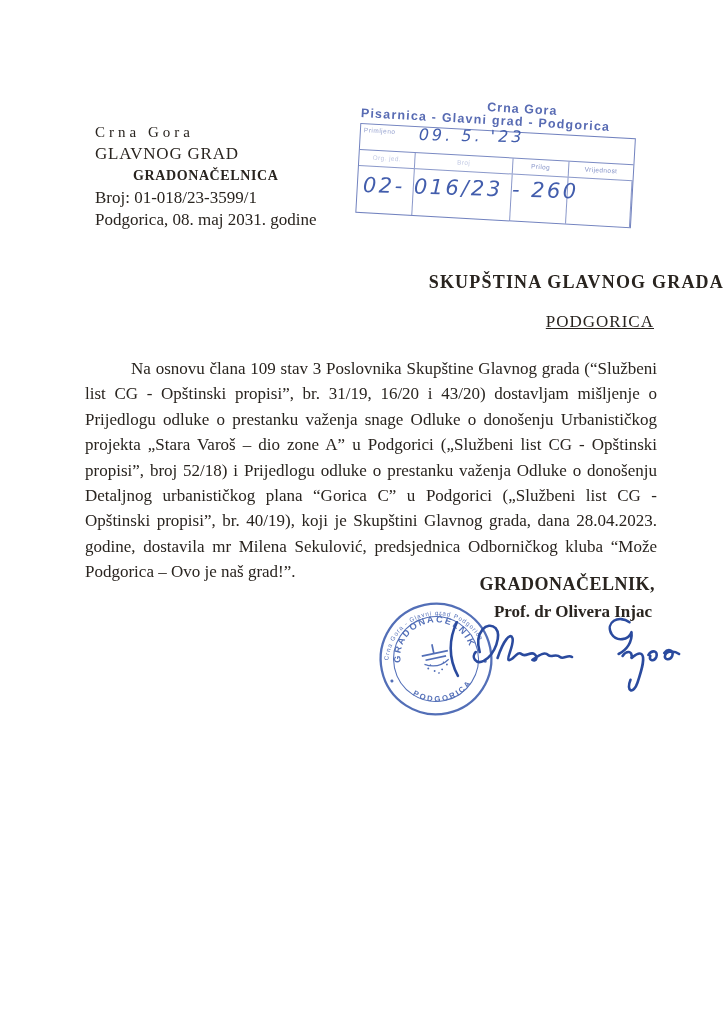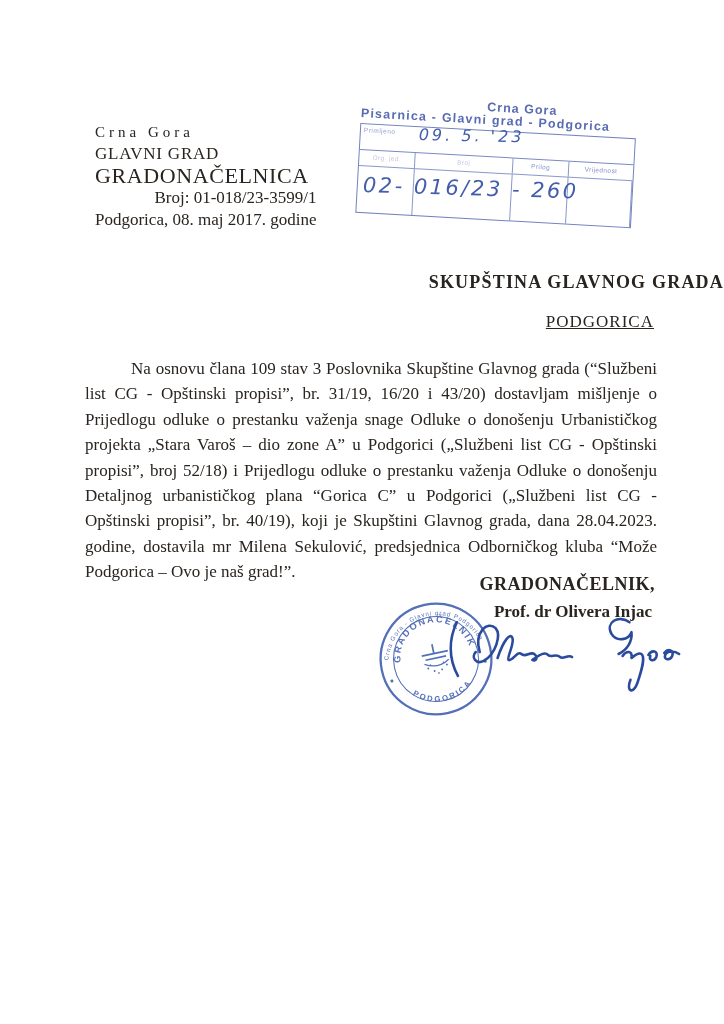--- a/index.html
+++ b/index.html
@@ -9,22 +9,22 @@
     margin:0 auto;
     background:#ffffff;
     overflow:hidden;
     font-family:"Liberation Serif", serif;
     color:#29241f;
   }
   
   .letterhead{position:absolute;left:95px;top:121px;line-height:22px;white-space:nowrap;}
   .lh-country{font-size:15px;letter-spacing:4px;}
   .lh-city{font-size:17px;letter-spacing:0.8px;}
-  .lh-office{font-size:22px;font-weight:normal;letter-spacing:0.6px;}
-  .lh-line{font-size:17px;text-align:right;}
+  .lh-office{font-size:14px;font-weight:bold;letter-spacing:0.6px;text-align:center;}
+  .lh-line{font-size:17px;}
   
   .stamp{
     position:absolute;left:362px;top:93px;width:282px;
     transform:rotate(3.2deg);transform-origin:left top;
     color:#4a5fad;
     font-family:"Liberation Sans", sans-serif;
     opacity:.92;
   }
   .stamp-l1{font-size:12.5px;font-weight:bold;letter-spacing:1px;text-align:center;padding-left:40px;}
   .stamp-l2{font-size:12.5px;font-weight:bold;letter-spacing:1.2px;white-space:nowrap;margin-top:-1px;}
@@ -59,24 +59,24 @@
   .seal-wrap{position:absolute;left:374px;top:597px;width:124px;height:124px;opacity:.88;}
   .sig-wrap{position:absolute;left:446px;top:606px;width:248px;height:96px;z-index:2;}
 </style>
 </head>
 <body>
 
 <div class="page">
 
   <div class="letterhead">
     <div class="lh-country">Crna Gora</div>
-    <div class="lh-city">GLAVNI GRAD</div>
+    <div class="lh-city">GLAVNOG GRAD</div>
     <div class="lh-office">GRADONAČELNICA</div>
     <div class="lh-line">Broj: 01-018/23-3599/1</div>
-    <div class="lh-line">Podgorica, 08. maj 2017. godine</div>
+    <div class="lh-line">Podgorica, 08. maj 2031. godine</div>
   </div>
 
   <div class="stamp">
     <div class="stamp-l1">Crna Gora</div>
     <div class="stamp-l2">Pisarnica - Glavni grad - Podgorica</div>
     <div class="stamp-table">
       <div class="stamp-row1">
         <span class="stamp-received">Primljeno</span>
         <span class="stamp-date hand">09. 5. '23</span>
       </div>

